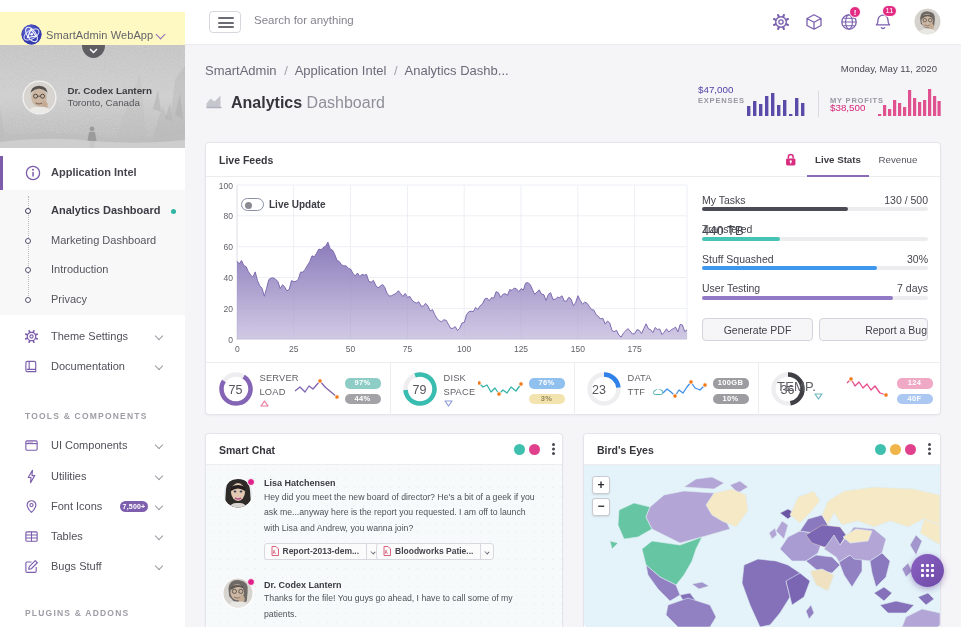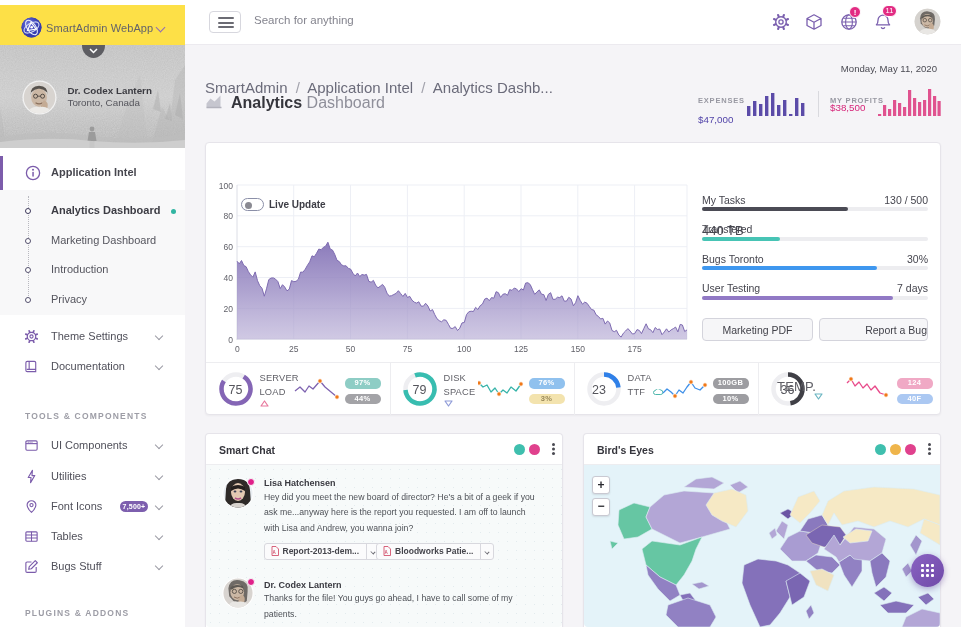--- a/index.html
+++ b/index.html
@@ -1,20 +1,20 @@
 <!DOCTYPE html>
 <html><head>
 <meta charset="utf-8">
 <style>
 *{margin:0;padding:0;box-sizing:border-box;}
 html,body{width:961px;height:627px;overflow:hidden;font-family:"Liberation Sans",sans-serif;background:#f5f4f7;}
 .abs{position:absolute;}
 
 #sidebar{position:absolute;left:0;top:0;width:185px;height:627px;background:#fff;z-index:5;}
-#logo{position:absolute;left:0;top:5px;width:185px;height:60px;background:#fde047;border-bottom:1px solid #f0eef3;}
+#logo{position:absolute;left:0;top:12px;width:185px;height:60px;background:#fef9c3;border-bottom:1px solid #f0eef3;}
 #logo .ltxt{position:absolute;left:46px;top:16.5px;font-size:11px;color:#63636a;letter-spacing:.1px;}
 #logo .chev{position:absolute;left:157px;top:19px;width:7px;height:7px;border-right:1.6px solid #8f6bb8;border-bottom:1.6px solid #8f6bb8;transform:rotate(45deg);}
 #photo{position:absolute;left:0;top:45px;width:185px;height:103px;overflow:hidden;}
 #pname{position:absolute;left:67.5px;top:85px;font-size:9.8px;font-weight:bold;color:#3c3c42;}
 #ploc{position:absolute;left:67.5px;top:97px;font-size:9.8px;color:#55555c;}
 .nav-item{position:absolute;left:0;width:185px;height:30px;}
 .nav-item .icon{position:absolute;left:24px;top:7px;width:15px;height:15px;}
 .nav-item .txt{position:absolute;left:51px;top:8px;font-size:11px;color:#50505a;}
 .nav-item .cdown{position:absolute;left:156px;top:11px;width:6px;height:6px;border-right:1.4px solid #9b9ba5;border-bottom:1.4px solid #9b9ba5;transform:rotate(45deg);}
 #navactive{position:absolute;left:0;top:156px;width:185px;height:34px;background:#fff;border-left:3px solid #7c5cab;}
@@ -29,21 +29,21 @@
 .seclabel{position:absolute;left:25px;font-size:8.5px;letter-spacing:1.2px;color:#9d9da6;font-weight:bold;}
 .pillbadge{position:absolute;left:120px;top:9px;width:28px;height:11px;background:#7d5fae;border-radius:6px;color:#fff;font-size:7px;font-weight:bold;text-align:center;line-height:11px;letter-spacing:.2px;}
 
 #topbar{position:absolute;left:185px;top:0;width:776px;height:45px;background:#fff;border-bottom:1px solid #eceaef;z-index:4;}
 #hamb{position:absolute;left:24px;top:11px;width:32px;height:22px;border:1px solid #d7d7de;border-radius:4px;background:#fff;}
 #hamb div{position:absolute;left:8px;width:16px;height:2px;background:#6b6b73;border-radius:1px;}
 #search{position:absolute;left:69px;top:14px;font-size:11.5px;color:#84848e;}
 .hicon{position:absolute;top:13px;}
 #avatar-top{position:absolute;left:729px;top:8px;}
 
-#crumbs{position:absolute;left:205px;top:79px;font-size:15px;color:#6b6b7a;}
+#crumbs{position:absolute;left:205px;top:63px;font-size:13px;color:#6b6b7a;}
 #crumbs .sep{color:#a2a2ac;margin:0 4px;}
 #date{position:absolute;top:63px;right:24px;font-size:9.6px;color:#4b4b54;}
 #title{position:absolute;left:231px;top:94px;font-size:16px;font-weight:bold;color:#35353c;}
 #title span{font-weight:normal;color:#8f8f9a;}
 .sublabel{font-size:7.5px;color:#9898a2;letter-spacing:.8px;font-weight:bold;}
 
 .card{position:absolute;background:#fff;border:1px solid #e6e4ea;border-radius:4px;box-shadow:0 1px 2px rgba(60,60,80,.05);}
 .card-h{position:absolute;left:0;top:0;right:0;height:31px;border-bottom:1px solid #ededf0;}
 .card-h .ct{position:absolute;left:13px;top:10px;font-size:10.5px;font-weight:bold;color:#36363d;}
 .hdot{position:absolute;top:9.5px;width:11px;height:11px;border-radius:50%;}
@@ -259,21 +259,21 @@
 
 <div id="crumbs">SmartAdmin <span class="sep">/</span> Application Intel <span class="sep">/</span> Analytics Dashb...</div>
 <div id="date">Monday, May 11, 2020</div>
 <svg class="abs" style="left:205px;top:94px" width="18" height="15" viewBox="0 0 18 15">
     <path d="M1.5 13.5 v-4 l4-5 4 3 6-6 v12 Z" fill="#c6c6cf"></path>
     <path d="M1.5 13.5 h15" stroke="#b2b2bc" stroke-width="1.5"></path>
   </svg>
 <div id="title">Analytics <span>Dashboard</span></div>
 
 <div class="abs" style="left:698px;top:89px"><span class="sublabel">EXPENSES</span></div>
-<div class="abs" style="left:698px;top:114px;font-size:9.8px;font-weight:500;color:#5244a9">$47,000</div>
+<div class="abs" style="left:698px;top:84px;font-size:9.8px;font-weight:500;color:#5244a9">$47,000</div>
 <svg class="abs" style="left:746px;top:92px" width="64" height="25" viewBox="0 0 64 25">
  <g fill="#5b4ba8">
   <rect x="1" y="14" width="3.4" height="10"></rect>
       <rect x="7" y="9" width="3.4" height="15"></rect>
       <rect x="13" y="12" width="3.4" height="12"></rect>
       <rect x="19" y="4" width="3.4" height="20"></rect>
       <rect x="25" y="1" width="3.4" height="23"></rect>
       <rect x="31" y="13" width="3.4" height="11"></rect>
       <rect x="37" y="8" width="3.4" height="16"></rect>
       <rect x="43" y="22" width="3.4" height="2"></rect>
@@ -296,20 +296,32 @@
       <rect x="35" y="10" width="3.2" height="18"></rect>
       <rect x="40" y="14" width="3.2" height="14"></rect>
       <rect x="45" y="12" width="3.2" height="16"></rect>
       <rect x="50" y="1" width="3.2" height="27"></rect>
       <rect x="55" y="8" width="3.2" height="20"></rect>
       <rect x="59.5" y="13" width="3.2" height="15"></rect>
  </g>
 </svg>
 
 <div id="livefeeds" class="card" style="left:205px;top:142px;width:736px;height:273px">
+ <div class="card-h" style="height:34px">
+  <div class="ct" style="top:11px">Live Feeds</div>
+  <svg class="abs" style="left:579px;top:10px" width="11.5" height="13.5" viewBox="0 0 13 15">
+        <rect x="1.2" y="6" width="10.6" height="8" rx="1.6" fill="#d82c7e"></rect>
+        <path d="M3.8 6 V4.4 a2.7 2.7 0 0 1 5.4 0 V6" fill="none" stroke="#d82c7e" stroke-width="1.7"></path>
+        <circle cx="6.5" cy="9.5" r="1.3" fill="#fff"></circle>
+        <rect x="6" y="9.5" width="1" height="2.4" fill="#fff"></rect>
+      </svg>
+  <div class="abs" style="left:601px;top:0;width:62px;height:34px;font-size:9.7px;font-weight:bold;color:#3c3c43;text-align:center;line-height:34px">Live Stats</div>
+  <div class="abs" style="left:601px;top:32px;width:62px;height:2px;background:#886ab5"></div>
+  <div class="abs" style="left:662px;top:0;width:60px;height:34px;font-size:9.7px;color:#55555e;text-align:center;line-height:34px;font-weight:500">Revenue</div>
+ </div>
  <svg class="abs" style="left:0;top:34px" width="496" height="180" viewBox="0 0 496 180">
   <defs>
         <linearGradient id="ag" x1="0" y1="0" x2="0" y2="1">
    <stop offset="0" stop-color="#8574b7" stop-opacity=".95"></stop>
    <stop offset=".5" stop-color="#9a8cc4" stop-opacity=".8"></stop>
    <stop offset="1" stop-color="#b3a8d3" stop-opacity=".62"></stop>
   </linearGradient>
       </defs>
   <g stroke="#edeff5" stroke-width="1">
    <path d="M31 8 H481 M31 38.8 H481 M31 69.7 H481 M31 100.5 H481 M31 131.4 H481"></path>
@@ -342,29 +354,29 @@
  <div class="abs" style="left:63px;top:56px;font-size:10px;font-weight:bold;color:#3d3d45">Live Update</div>
 
  <div class="abs" style="left:496px;top:50.5px;font-size:10.5px;color:#45454e">My Tasks</div>
  <div class="abs" style="left:496px;top:50.5px;width:226px;font-size:10.5px;color:#45454e;text-align:right">130 / 500</div>
  <div class="abs" style="left:496px;top:64.0px;width:226px;height:4px;border-radius:2px;background:#ededf0"></div>
  <div class="abs" style="left:496px;top:64.0px;width:146px;height:4px;border-radius:2px;background:#4b4b55"></div>
  <div class="abs" style="left:496px;top:80px;font-size:10.5px;color:#45454e">Transfered</div>
  <div class="abs" style="left:496px;top:80px;width:226px;font-size:13px;color:#45454e;text-align:left">440 TB</div>
  <div class="abs" style="left:496px;top:93.5px;width:226px;height:4px;border-radius:2px;background:#ededf0"></div>
  <div class="abs" style="left:496px;top:93.5px;width:78px;height:4px;border-radius:2px;background:#47c4b5"></div>
- <div class="abs" style="left:496px;top:109.5px;font-size:10.5px;color:#45454e">Bugs Toronto</div>
+ <div class="abs" style="left:496px;top:109.5px;font-size:10.5px;color:#45454e">Stuff Squashed</div>
  <div class="abs" style="left:496px;top:109.5px;width:226px;font-size:10.5px;color:#45454e;text-align:right">30%</div>
  <div class="abs" style="left:496px;top:123.0px;width:226px;height:4px;border-radius:2px;background:#ededf0"></div>
  <div class="abs" style="left:496px;top:123.0px;width:175px;height:4px;border-radius:2px;background:#3e97ef"></div>
  <div class="abs" style="left:496px;top:139px;font-size:10.5px;color:#45454e">User Testing</div>
  <div class="abs" style="left:496px;top:139px;width:226px;font-size:10.5px;color:#45454e;text-align:right">7 days</div>
  <div class="abs" style="left:496px;top:152.5px;width:226px;height:4px;border-radius:2px;background:#ededf0"></div>
  <div class="abs" style="left:496px;top:152.5px;width:191px;height:4px;border-radius:2px;background:#9179c5"></div>
- <div class="abs" style="left:496px;top:175px;width:111px;height:23px;background:#f6f6f8;border:1px solid #d4d4dc;border-radius:4px;font-size:10.5px;color:#42424a;text-align:center;line-height:22px;font-weight:500">Marketing PDF</div>
+ <div class="abs" style="left:496px;top:175px;width:111px;height:23px;background:#f6f6f8;border:1px solid #d4d4dc;border-radius:4px;font-size:10.5px;color:#42424a;text-align:center;line-height:22px;font-weight:500">Generate PDF</div>
  <div class="abs" style="left:613px;top:175px;width:109px;height:23px;background:#f6f6f8;border:1px solid #d4d4dc;border-radius:4px;font-size:10.5px;color:#42424a;text-align:right;line-height:22px;font-weight:500">Report a Bug</div>
 <div class="abs" style="left:0;top:219px;width:736px;height:1px;background:#ededf0"></div>
     <div class="abs" style="left:184px;top:220px;width:1px;height:53px;background:#ededf0"></div>
     <div class="abs" style="left:368px;top:220px;width:1px;height:53px;background:#ededf0"></div>
     <div class="abs" style="left:552px;top:220px;width:1px;height:53px;background:#ededf0"></div>
     <svg class="abs" style="left:8.5px;top:225px" width="42" height="42" viewBox="0 0 42 42">
       <circle cx="21" cy="21" r="14.5" fill="none" stroke="#eeeef1" stroke-width="4.5"></circle>
       <circle cx="21" cy="21" r="14.5" fill="none" stroke="#8465b5" stroke-width="4.5" stroke-dasharray="68.3 22.8" stroke-linecap="butt" transform="rotate(-58 21 21)"></circle>
     </svg>
     <div class="abs" style="left:18px;top:240px;width:23px;font-size:12.5px;color:#55555c;text-align:center">75</div>

